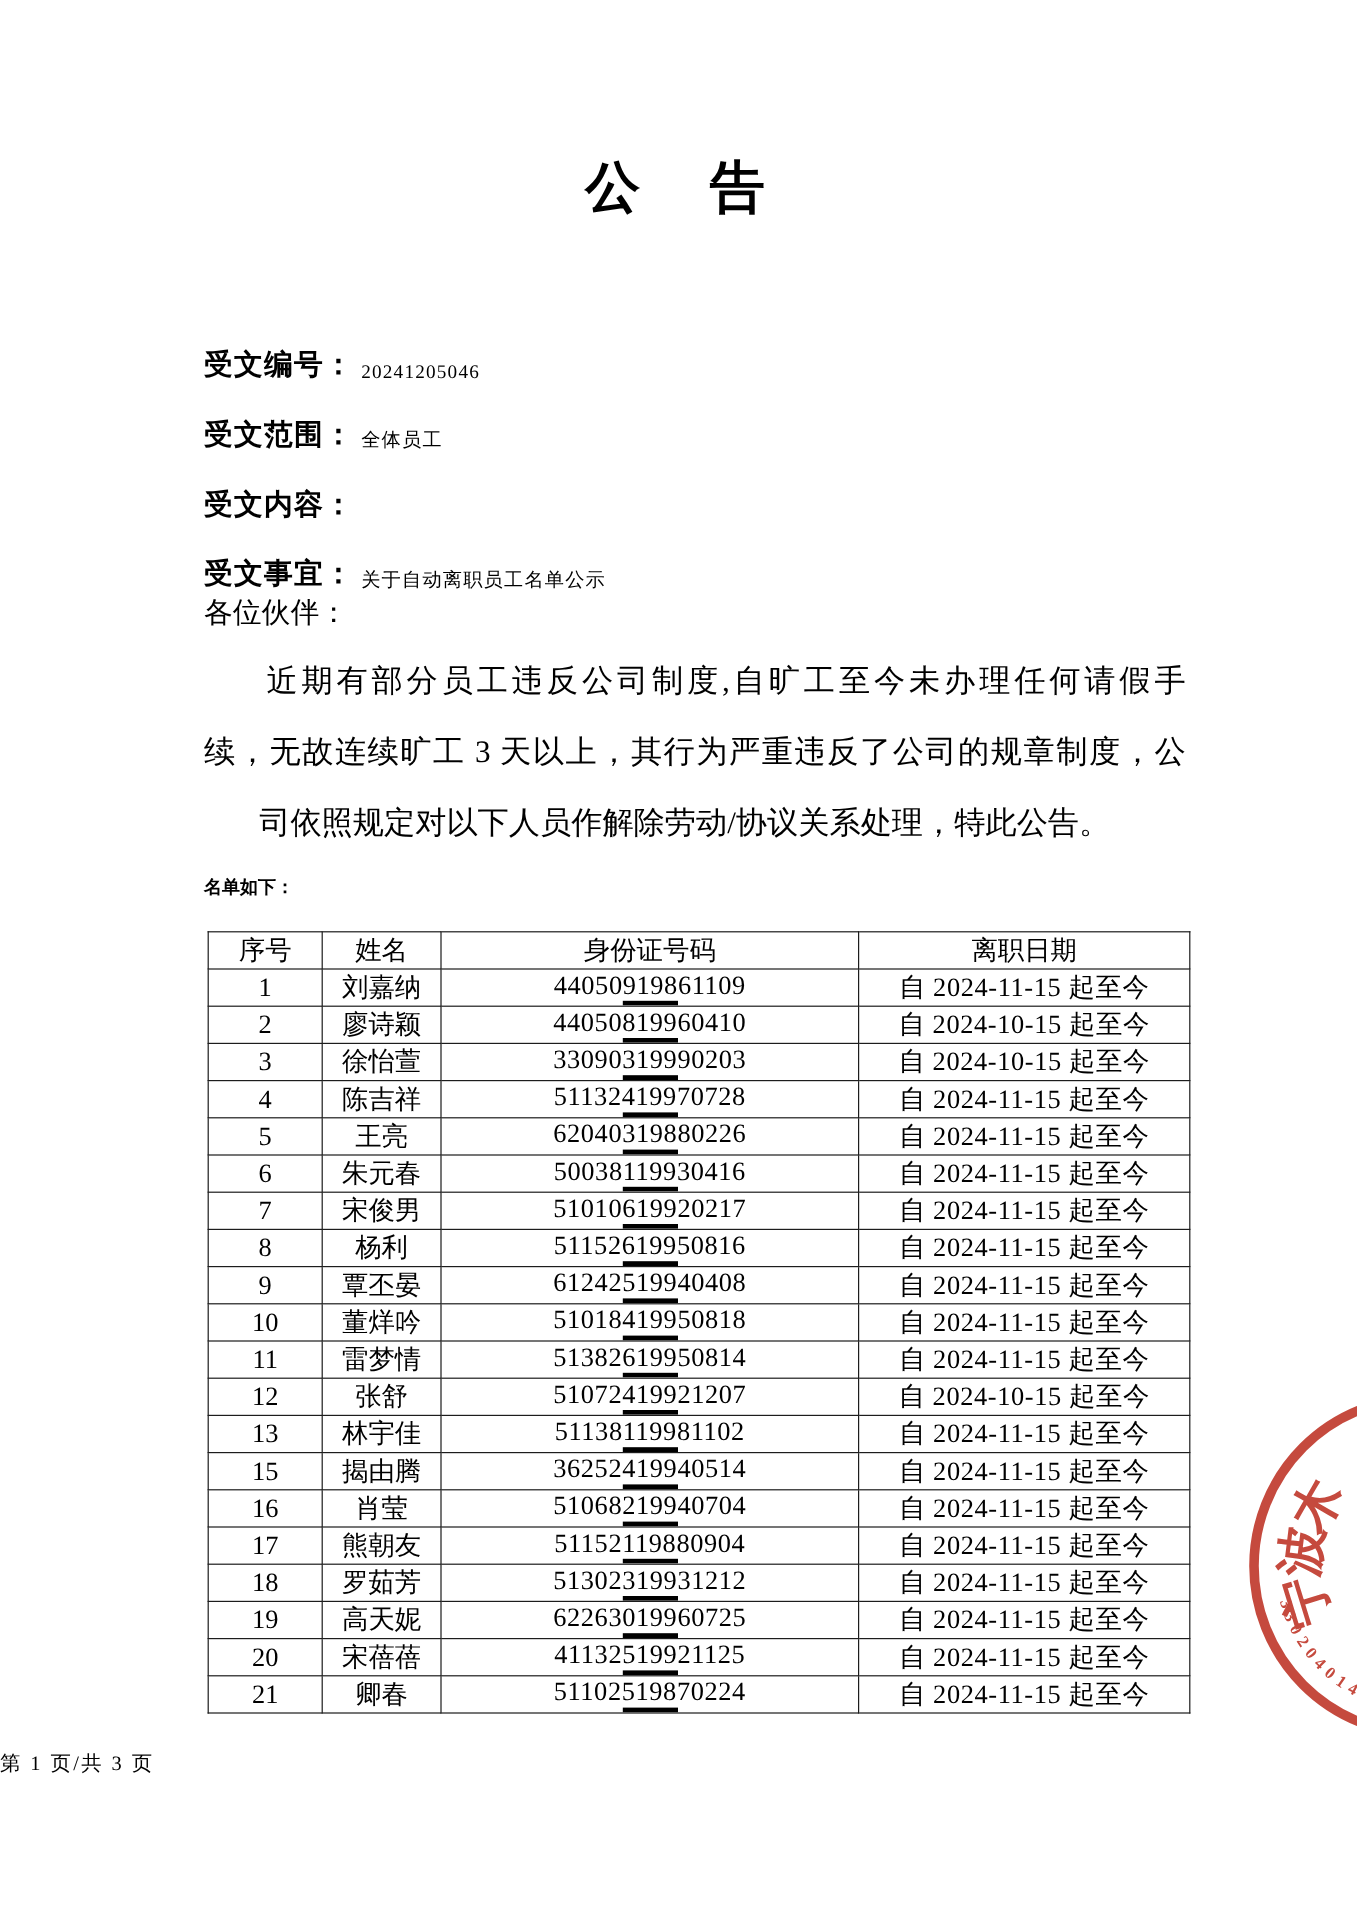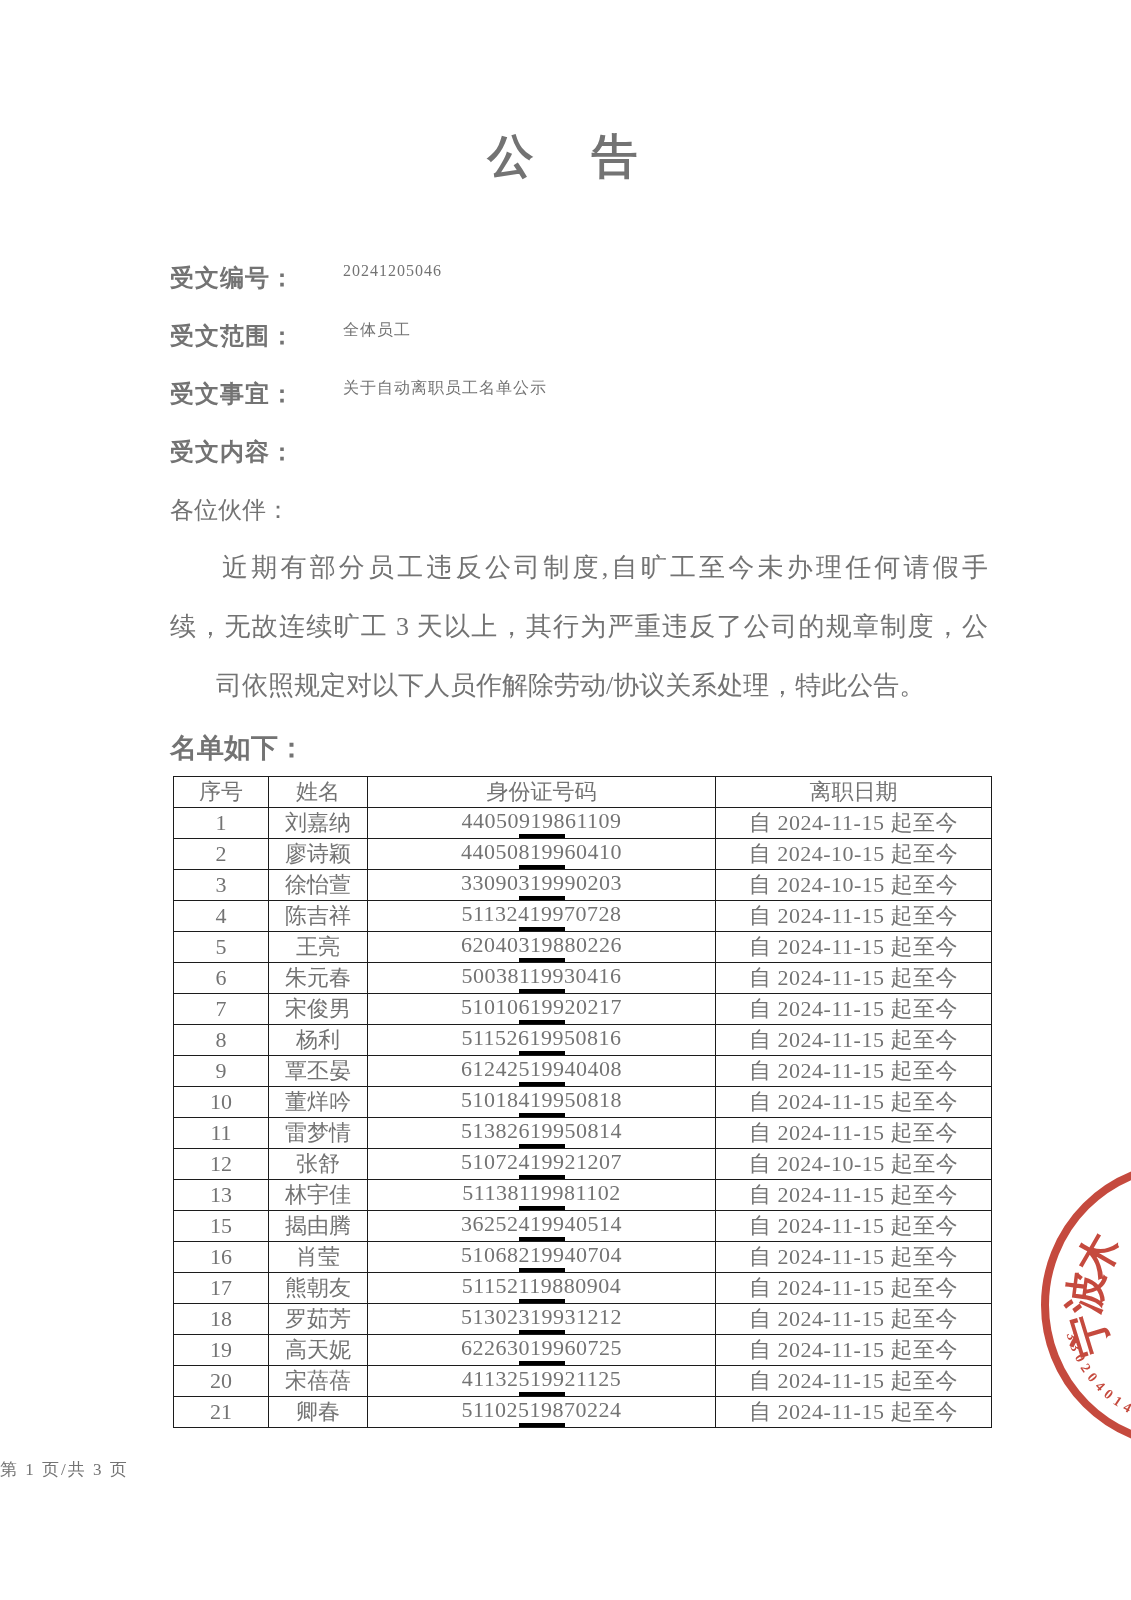--- a/index.html
+++ b/index.html
@@ -3,48 +3,48 @@
 <meta charset="utf-8">
 <style>
   * { margin:0; padding:0; box-sizing:border-box; }
   html,body { background:#ffffff; }
   .page {
     position:relative;
     width:1131px; height:1600px;
     background:#ffffff;
     overflow:hidden;
     font-family:"Liberation Serif","DejaVu Serif",serif;
-    color:#737373;
+    color:#000000;
   }
   .doc-title {
     position:absolute; top:126px; left:0; width:100%;
     text-align:center;
     font-size:46px; font-weight:bold;
     letter-spacing:6px;
   }
   .fields { position:absolute; left:170px; top:262px; width:860px; }
-  .field-line { height:58px; display:flex; align-items:flex-start;gap:42px; }
+  .field-line { height:58px; display:flex; align-items:flex-end; }
   .field-label {
     font-family:"Liberation Sans","DejaVu Sans",sans-serif;
     font-weight:700; font-size:24px; letter-spacing:1px;
   }
   .field-value { font-size:16px; margin-left:6px; letter-spacing:1px; }
   .salutation { position:absolute; left:170px; top:494px; font-size:24px; }
   .body-par { position:absolute; left:170px; top:538px; width:818px; }
   .body-line {
     height:59px; line-height:59px; font-size:26px;
     text-align:justify; text-align-last:justify;
     white-space:normal;
   }
   .body-line.first { text-indent:52px; }
   .body-line.last { text-align-last:left;margin-left:46px; }
   .list-intro {
     position:absolute; left:170px; top:730px;
     font-family:"Liberation Sans","DejaVu Sans",sans-serif;
-    font-weight:700; font-size:27px;
+    font-weight:700; font-size:15px;
   }
   table.roster {
     position:absolute; left:173px; top:776px;
     width:818px; border-collapse:collapse;
     table-layout:fixed;
   }
   table.roster th, table.roster td {
     border:1px solid #1c1c1c;
     text-align:center; vertical-align:middle;
     font-size:22px; font-weight:normal;
@@ -78,26 +78,26 @@
   <div class="fields">
     <div class="field-line">
       <span class="field-label">受文编号：</span>
       <span class="field-value">20241205046</span>
     </div>
     <div class="field-line">
       <span class="field-label">受文范围：</span>
       <span class="field-value">全体员工</span>
     </div>
     <div class="field-line">
+      <span class="field-label">受文内容：</span>
+      <span class="field-value"></span>
+    </div>
+    <div class="field-line">
       <span class="field-label">受文事宜：</span>
       <span class="field-value">关于自动离职员工名单公示</span>
-    </div>
-    <div class="field-line">
-      <span class="field-label">受文内容：</span>
-      <span class="field-value"></span>
     </div>
   </div>
 
   <div class="salutation">各位伙伴：</div>
 
   <div class="body-par">
     <div class="body-line first">近期有部分员工违反公司制度,自旷工至今未办理任何请假手</div>
     <div class="body-line">续，无故连续旷工 3 天以上，其行为严重违反了公司的规章制度，公</div>
     <div class="body-line last">司依照规定对以下人员作解除劳动/协议关系处理，特此公告。</div>
   </div>

